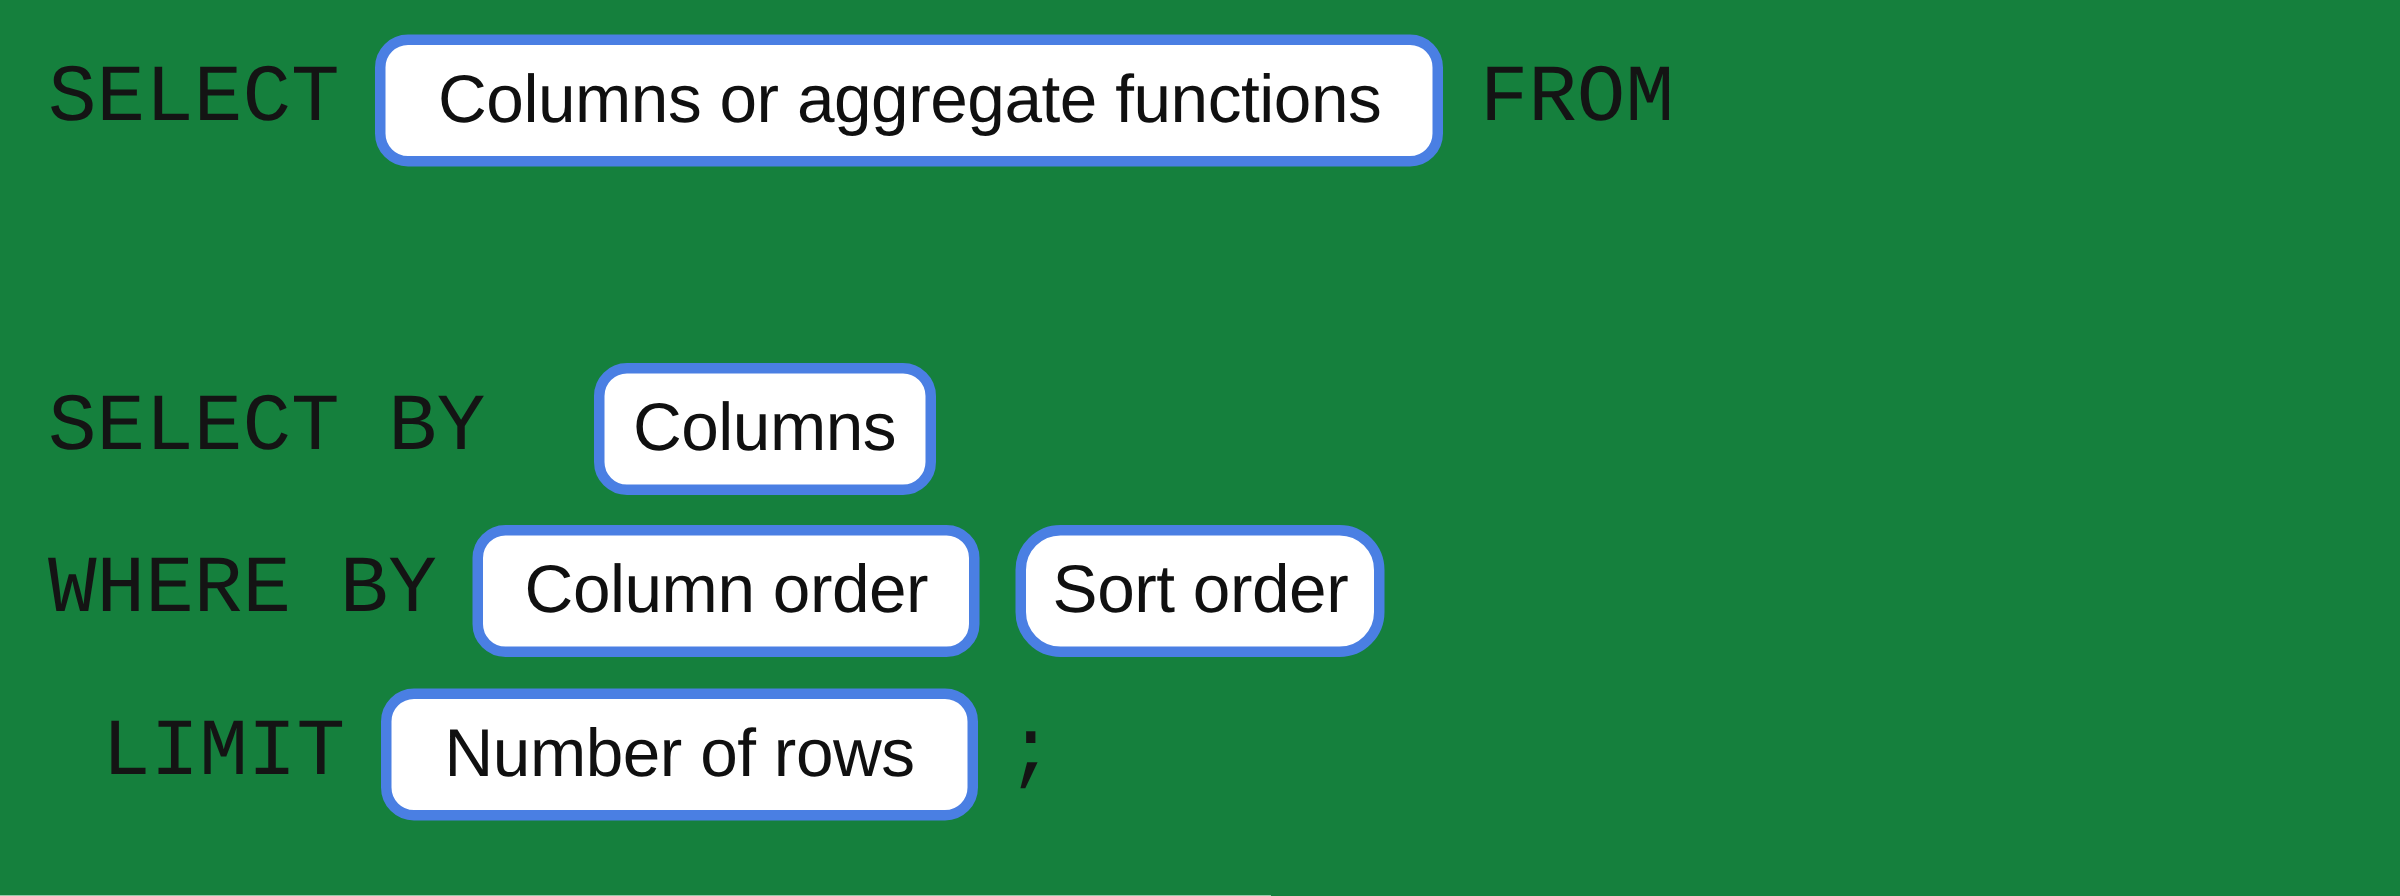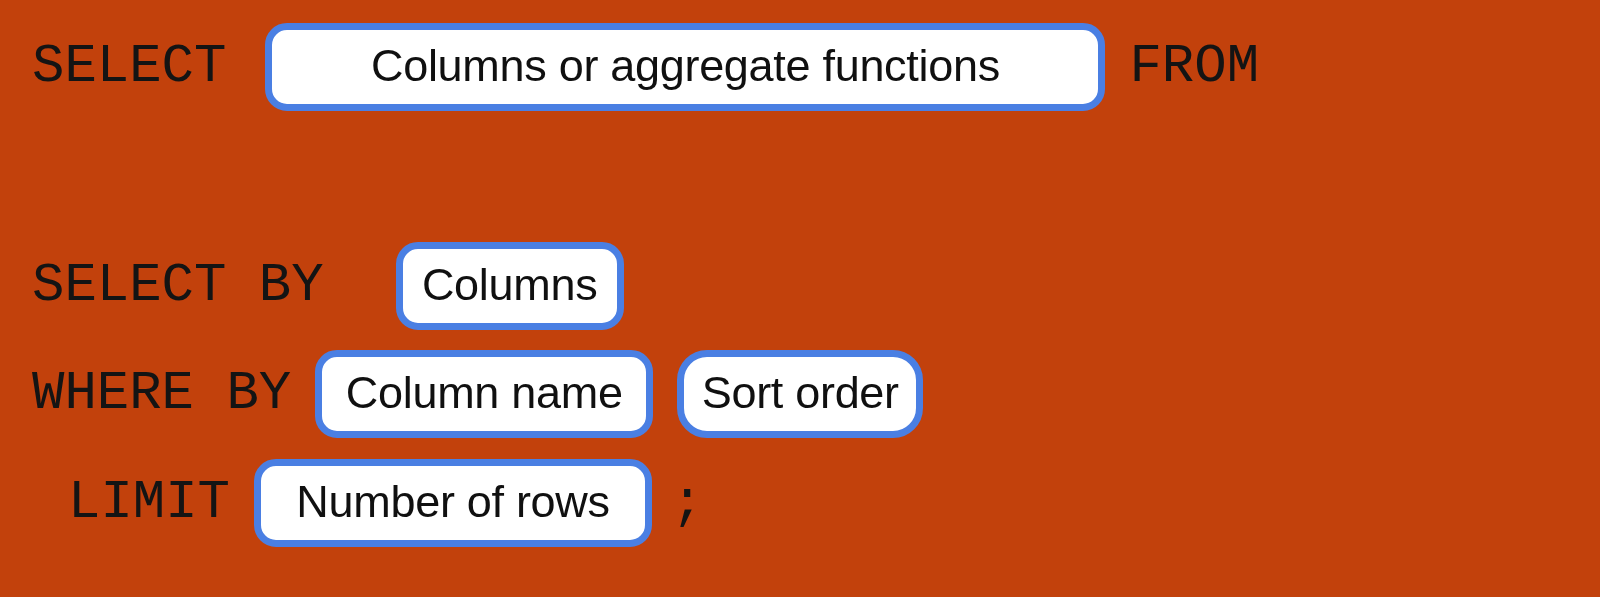--- a/index.html
+++ b/index.html
@@ -5,21 +5,21 @@
 <style>
   html, body {
     margin: 0;
     padding: 0;
     background: #ffffff;
   }
   #canvas {
     position: relative;
     width: 1600px;
     height: 597px;
-    background: #c2410c;
+    background: #15803d;
     overflow: hidden;
     font-family: "Liberation Sans", sans-serif;
   }
 
   
   .sql-line {
     position: absolute;
     left: 0;
     display: flex;
     flex-direction: row;
@@ -80,21 +80,21 @@
   .row-0 { top: 17px;  }
   .row-1 { top: 127px; }
   .row-2 { top: 236px; }
   .row-3 { top: 344px; }
   .row-4 { top: 453px; margin-left: 36px; }
 
   
   .kw-pad { padding-left: 32px; }
 
   
-  .w-select-slot { width: 840px; margin-left: 15px; }
+  .w-select-slot { width: 712px; }
   .w-from-slot   { width: 328px; }
   .w-where-slot  { width: 282px; }
   .w-group-slot  { width: 228px; margin-left: 48px; }
   .w-order-slot1 { width: 338px; }
   .w-order-slot2 { width: 246px; border-radius: 30px; }
   .w-limit-slot  { width: 398px; }
 </style>
 </head>
 <body>
 
@@ -122,21 +122,21 @@
     <span class="slot w-group-slot">
       <span class="slot-label">Columns</span>
     </span>
   </div>
 
   <div class="sql-line row-3 kw-pad">
     <span class="keyword">WHERE BY</span>
     <span class="gap-kw"></span>
 
     <span class="slot w-order-slot1">
-      <span class="slot-label">Column name</span>
+      <span class="slot-label">Column order</span>
     </span>
 
     <span class="gap-slot"></span>
 
     <span class="slot w-order-slot2">
       <span class="slot-label">Sort order</span>
     </span>
   </div>
 
   <div class="sql-line row-4 kw-pad">

